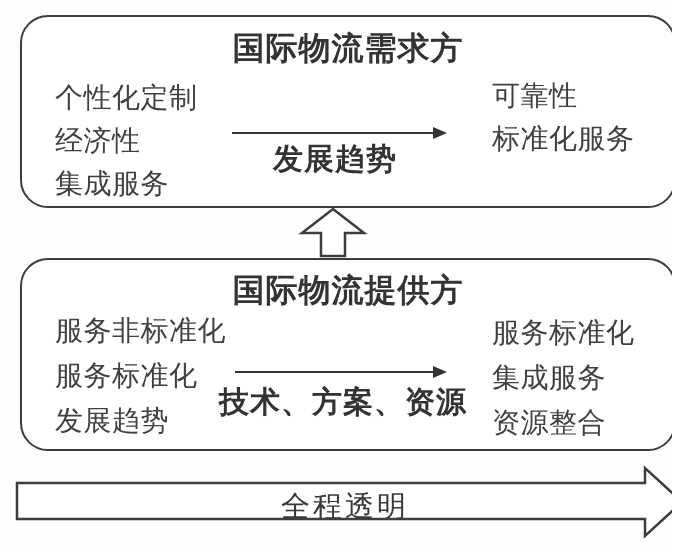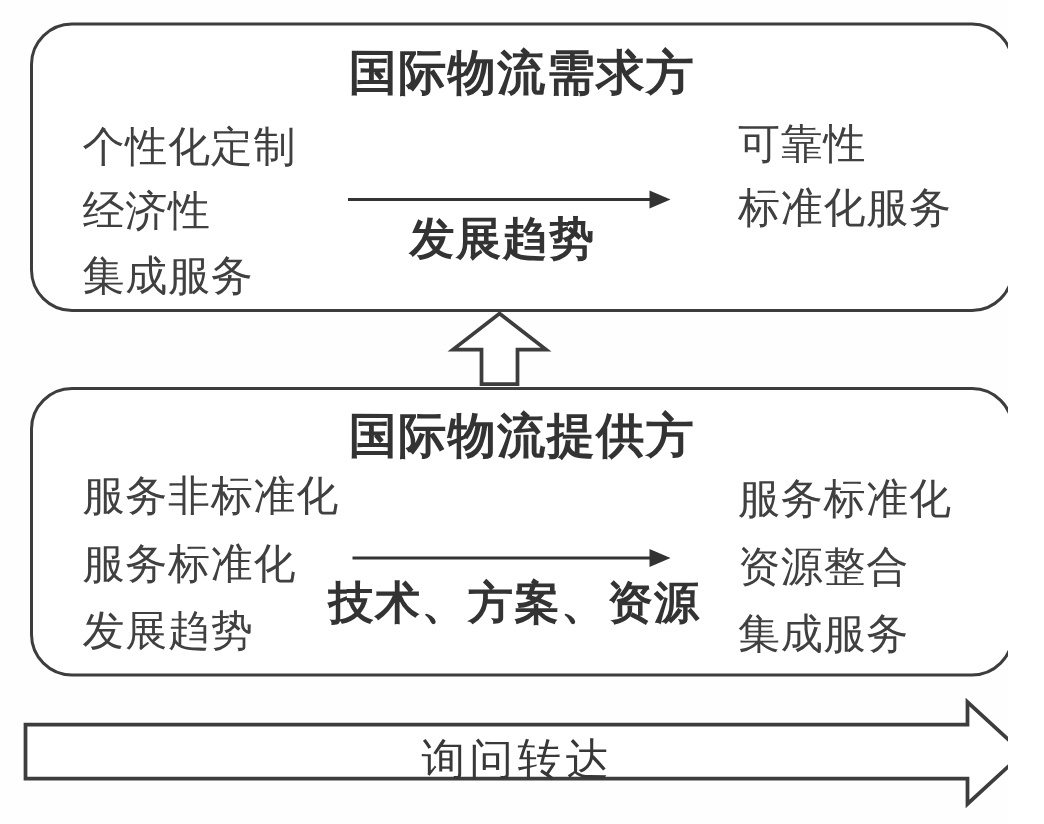--- a/index.html
+++ b/index.html
@@ -121,19 +121,19 @@
 
   <div class="title title-bottom">国际物流提供方</div>
   <div class="col col-bottom col-bl">
     <div>服务非标准化</div>
     <div>服务标准化</div>
     <div>发展趋势</div>
   </div>
   <div class="arrow-label arrow-label-bottom">技术、方案、资源</div>
   <div class="col col-bottom col-br">
     <div>服务标准化</div>
+    <div>集成服务</div>
     <div>资源整合</div>
-    <div>集成服务</div>
   </div>
 
-  <div class="trend-label">询问转达</div>
+  <div class="trend-label">全程透明</div>
 
 </div>
 
 </body></html>

